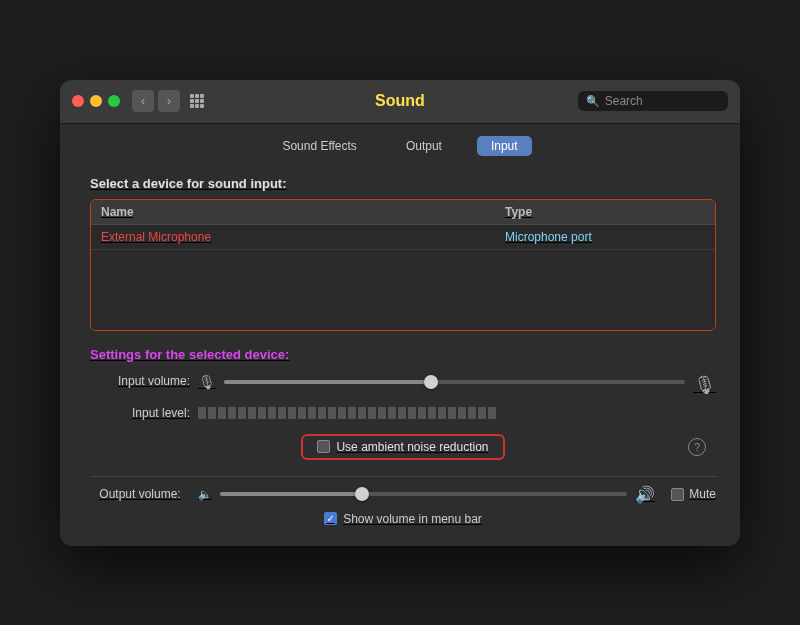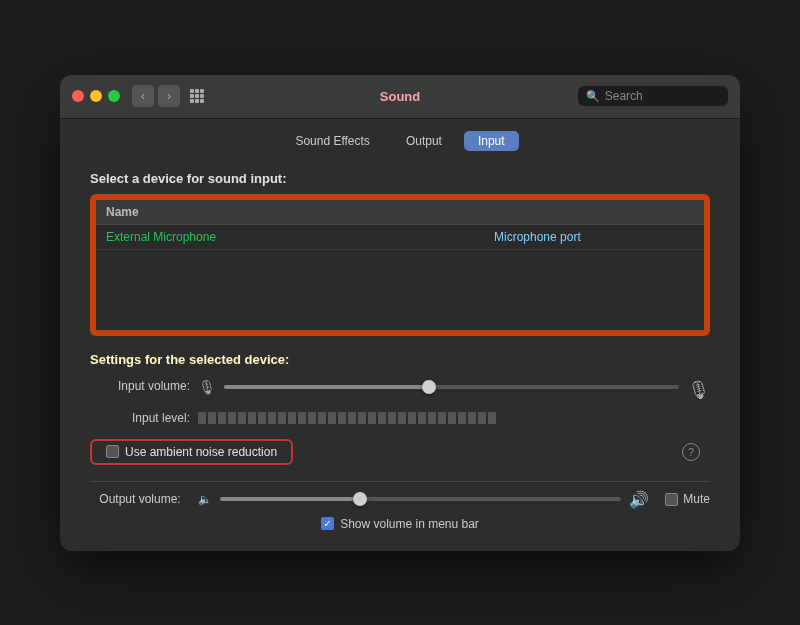--- a/index.html
+++ b/index.html
@@ -76,22 +76,22 @@
       justify-content: center;
       margin-left: 6px;
       cursor: pointer;
       color: #aaa;
     }
 
     .window-title {
       position: absolute;
       left: 50%;
       transform: translateX(-50%);
-      color: #fca5a5;
-      font-size: 13px;
+      color: #fde047;
+      font-size: 16px;
       font-weight: 600;
     }
 
     .search-box {
       margin-left: auto;
       display: flex;
       align-items: center;
       background: #1c1c1c;
       border-radius: 6px;
       padding: 3px 8px;
@@ -111,55 +111,56 @@
       color: #ccc;
       font-size: 12px;
       width: 100%;
     }
 
     .search-input::placeholder { color: #888; }
 
     .tab-bar {
       display: flex;
       justify-content: center;
-      gap: 8px;
+      gap: 21px;
       padding: 12px 0 10px 0;
       background: #2d2d2d;
     }
 
     .tab {
       padding: 3px 14px;
       border-radius: 5px;
       font-size: 12px;
       cursor: pointer;
       color: #ccc;
     }
 
     .tab.active {
       background: #5a7fc0;
       color: #fff;
       font-weight: 500;
     }
 
     .content {
-      padding: 10px 30px 20px 30px;
+      padding: 10px 24px 20px 30px;
+      text-decoration: underline;
     }
 
     .section-title {
       color: #e0e0e0;
       font-size: 13px;
       font-weight: 600;
       margin-bottom: 8px;
     }
 
     .device-table {
       width: 100%;
       border-radius: 6px;
       overflow: hidden;
-      border: 6px solid #c2410c;
+      border: 1px solid #c2410c;
       margin-bottom: 16px;
     }
 
     .table-header {
       display: flex;
       background: #3a3a3a;
       padding: 5px 10px;
       border-bottom: 1px solid #4a4a4a;
     }
 
@@ -180,40 +181,40 @@
     .table-row {
       display: flex;
       padding: 5px 10px;
       background: #2a2a2a;
       border-bottom: 1px solid #3a3a3a;
     }
 
     .table-row .col-name {
       flex: 1;
       font-size: 12px;
-      color: #22c55e;
+      color: #ef4444;
     }
 
     .table-row .col-type {
       width: 200px;
       font-size: 12px;
       color: #7dd3fc;
     }
 
     .table-empty {
       height: 80px;
       background: #2a2a2a;
     }
 
     .settings-section {
       margin-top: 10px;
     }
 
     .settings-title {
-      color: #fef9c3;
+      color: #d946ef;
       font-size: 13px;
       font-weight: 600;
       margin-bottom: 12px;
     }
 
     .slider-row {
       display: flex;
       margin-bottom: 10px;
       gap: 8px;
     }
@@ -284,21 +285,21 @@
     .level-bar {
       width: 8px;
       height: 12px;
       background: #555;
       border-radius: 1px;
     }
 
     .noise-reduction-row {
       display: flex;
       align-items: center;
-      justify-content: flex-start;
+      justify-content: center;
       margin: 8px 0 16px 0;
       position: relative;
     }
 
     .noise-reduction-box {
       display: flex;
       align-items: center;
       gap: 6px;
       border: 2px solid #cc3333;
       border-radius: 6px;
@@ -448,20 +449,21 @@
     <div class="tab">Output</div>
     <div class="tab active">Input</div>
   </div>
 
   <div class="content">
     <div class="section-title">Select a device for sound input:</div>
 
     <div class="device-table">
       <div class="table-header">
         <div class="col-name">Name</div>
+        <div class="col-type">Type</div>
       </div>
       <div class="table-row">
         <div class="col-name">External Microphone</div>
         <div class="col-type">Microphone port</div>
       </div>
       <div class="table-empty"></div>
     </div>
 
     <div class="settings-section">
       <div class="settings-title">Settings for the selected device:</div>

